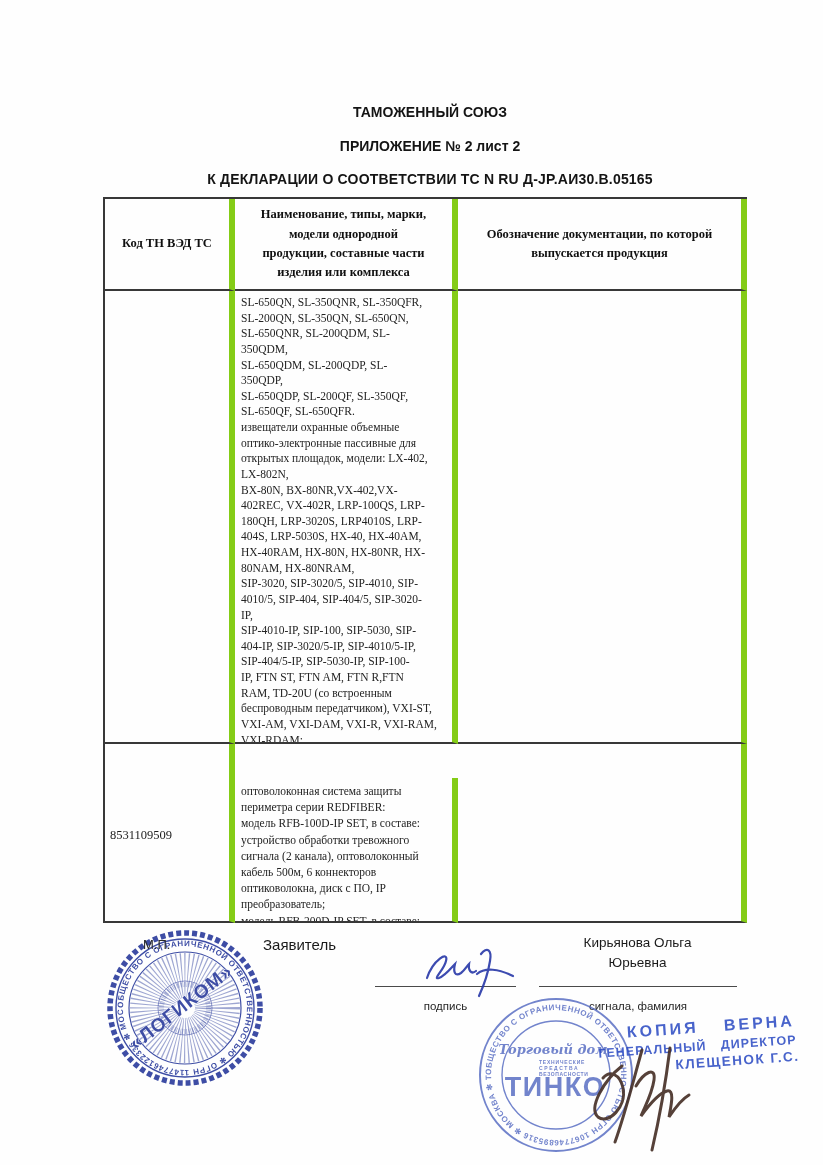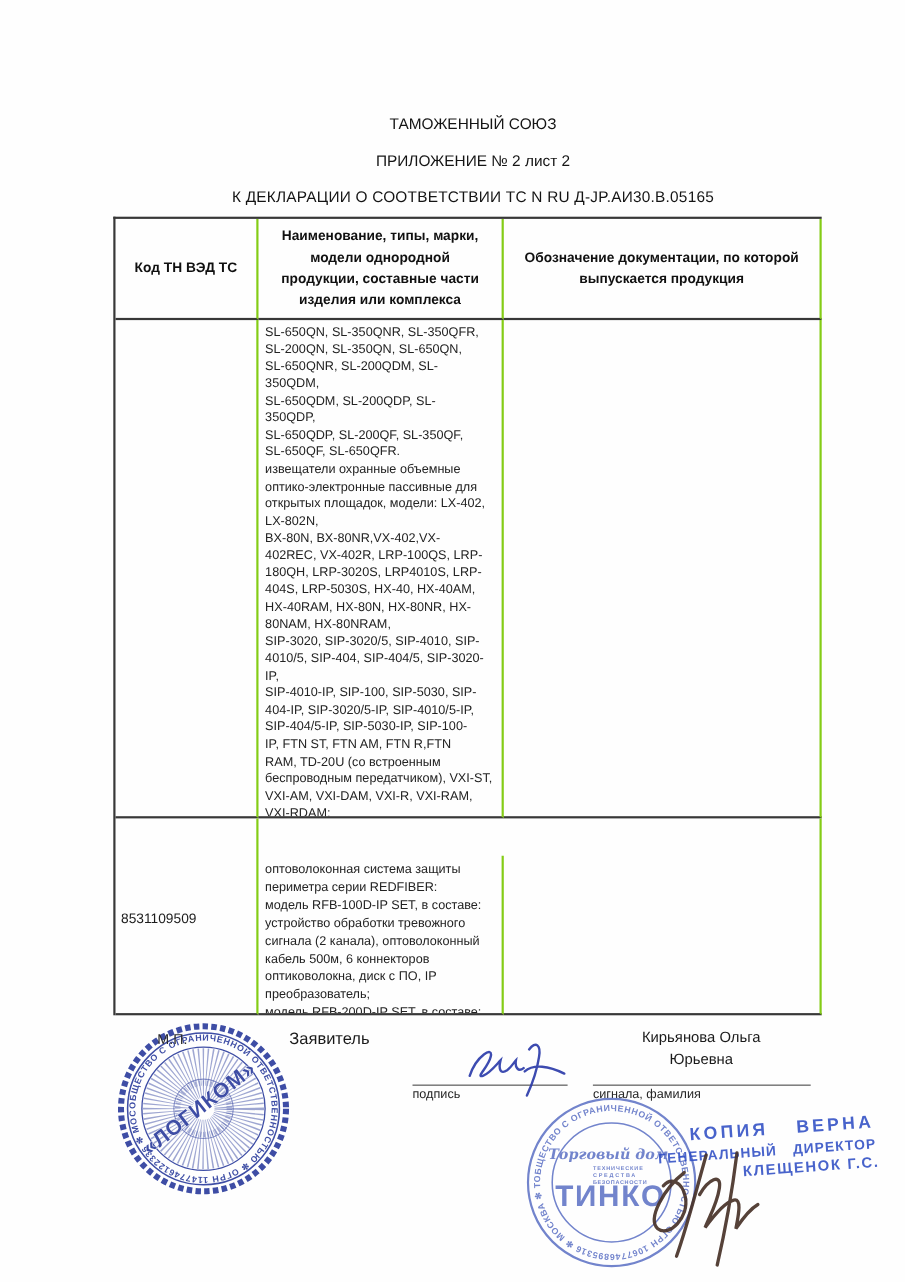--- a/index.html
+++ b/index.html
@@ -2,42 +2,42 @@
 <html><head>
 <meta charset="utf-8">
 <style>
   html,body{margin:0;padding:0;background:#e8e8e8;}
   .page{
     position:relative;width:823px;height:1165px;margin:0 auto;
     background:#fefefe;overflow:hidden;
     font-family:"Liberation Sans", sans-serif;color:#1f1f1f;
   }
   .titles{position:absolute;left:37px;top:0;width:786px;text-align:center;}
-  .title-line{font-weight:normal;color:#141414;}
+  .title-line{font-weight:bold;color:#141414;}
   .t1{position:absolute;left:0;top:104px;width:100%;font-size:14px;}
   .t2{position:absolute;left:0;top:138px;width:100%;font-size:14px;}
   .t3{position:absolute;left:0;top:171px;width:100%;font-size:14px;letter-spacing:.2px;}
 
   .doc-table{
     position:absolute;left:103px;top:197px;
     display:grid;grid-template-columns:130px 223px 289px;grid-template-rows:92px 453px 179px;
     border-top:2px solid #383838;border-left:2px solid #383838;
   }
-  .cell{border-right:2px solid #84cc16;border-bottom:2px solid #383838;box-sizing:border-box;overflow:hidden;}
+  .cell{border-right:6px solid #84cc16;border-bottom:2px solid #383838;box-sizing:border-box;overflow:hidden;font-family:Liberation Serif, serif;}
   .hcell{display:flex;align-items:center;justify-content:center;text-align:center;
     font-weight:bold;font-size:12.5px;line-height:1.55;color:#101010;white-space:pre-line;padding:2px 6px;}
   .models-cell{font-size:11.5px;line-height:15.62px;white-space:pre-line;padding:4px 2px 0 6px;color:#232323;}
   .models-cell.r2{line-height:16.2px;padding-top:5px;margin-top:34px;}
   .code-cell{font-size:12.5px;padding:84px 0 0 5px;color:#1c1c1c;}
 
   .applicant-label{position:absolute;left:263px;top:936px;font-size:15px;color:#1a1a1a;}
   .sig-line{position:absolute;border-top:1.6px solid #4a4a4a;}
   .sig-line-1{left:375px;top:986px;width:141px;}
   .sig-line-2{left:539px;top:986px;width:198px;}
-  .sig-caption{position:absolute;font-size:11.5px;text-align:left;color:#262626;}
+  .sig-caption{position:absolute;font-size:11.5px;text-align:center;color:#262626;margin-top:11px;}
   .cap1{left:375px;top:989px;width:141px;}
   .cap2{left:539px;top:989px;width:198px;}
   .name-block{position:absolute;left:535px;top:933px;width:205px;text-align:center;
     font-size:13.5px;line-height:1.45;color:#1a1a1a;white-space:pre-line;}
   .mp-mark{position:absolute;left:143px;top:937px;font-size:13px;color:#2a2a2a;z-index:1;}
 
   .stamp{position:absolute;}
   .stamp-logikom{left:103px;top:926px;width:164px;height:164px;opacity:.92;}
   .stamp-tinko{left:469px;top:988px;width:174px;height:174px;opacity:.8;}
 

